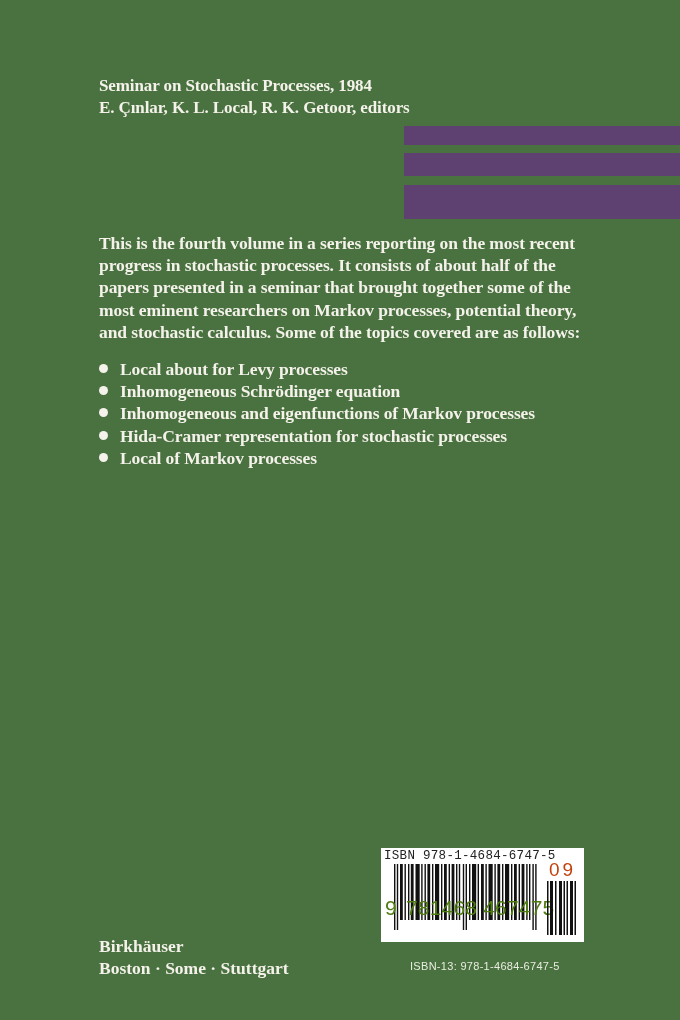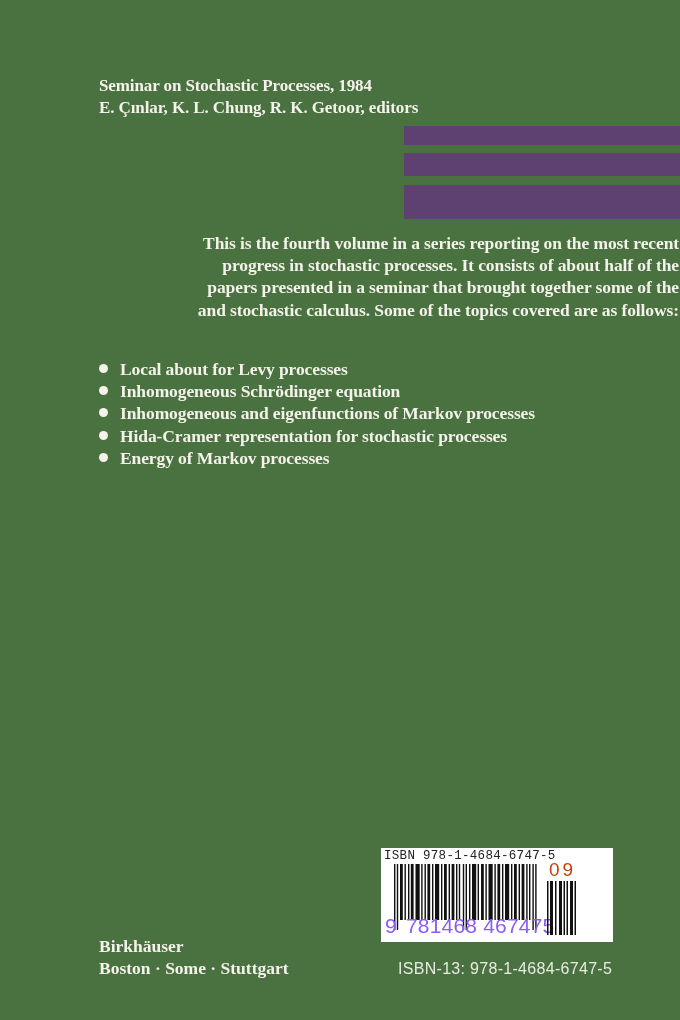--- a/index.html
+++ b/index.html
@@ -39,21 +39,20 @@
 
     .blurb {
       position: absolute;
       left: 99px;
       top: 232px;
       width: 580px;
       font-weight: bold;
       font-size: 17.5px;
       line-height: 22.2px;
       letter-spacing: -0.1px;
-      text-align: right;
     }
     .blurb div { white-space: nowrap; }
 
     .topics {
       position: absolute;
       left: 99px;
       top: 358px;
       margin: 0;
       padding: 0;
       list-style: none;
@@ -74,21 +73,21 @@
       width: 9px;
       height: 9px;
       border-radius: 50%;
       background: #f4f2ea;
     }
 
     .barcode-box {
       position: absolute;
       left: 381px;
       top: 848px;
-      width: 232px;
+      width: 203px;
       height: 94px;
       background: #ffffff;
     }
     .barcode-isbn {
       position: absolute;
       left: 3px;
       top: 1px;
       font-family: "Liberation Mono", "DejaVu Sans Mono", monospace;
       font-size: 12.5px;
       color: #222;
@@ -98,24 +97,24 @@
     .barcode-bars {
       position: absolute;
       left: 13px;
       top: 16px;
       width: 143px;
       height: 66px;
     }
     .barcode-digits {
       position: absolute;
       left: 4px;
-      top: 66px;
+      top: 48px;
       font-family: "Liberation Sans", "DejaVu Sans", sans-serif;
       font-size: 21px;
-      color: #8b5cf6;
+      color: #4d7c0f;
       white-space: nowrap;
       letter-spacing: 0.2px;
       background: transparent;
     }
     .barcode-digits .lead { margin-right: 9px; }
     .barcode-addon-digits {
       position: absolute;
       left: 168px;
       top: 11px;
       font-family: "Liberation Sans", "DejaVu Sans", sans-serif;
@@ -136,47 +135,48 @@
       left: 99px;
       top: 935px;
       font-weight: bold;
       font-size: 17.5px;
       line-height: 22px;
     }
     .publisher div { white-space: nowrap; }
 
     .isbn13 {
       position: absolute;
-      left: 398px;
+      left: 410px;
       top: 960px;
       font-family: "Liberation Sans", "DejaVu Sans", sans-serif;
-      font-size: 16px;
+      font-size: 11px;
       color: #e8ece0;
       letter-spacing: 0.3px;
       white-space: nowrap;
     }
   </style>
 </head>
 <body>
 
 <div>
 
   <div class="header">
     <div>Seminar on Stochastic Processes, 1984</div>
-    <div>E. Çınlar, K. L. Chung, R. K. Getoor, editors</div>
+    <div>E. Çınlar, K. L. Local, R. K. Getoor, editors</div>
   </div>
 
   <div class="stripe s1"></div>
   <div class="stripe s2"></div>
   <div class="stripe s3"></div>
 
   <div class="blurb">
     <div>This is the fourth volume in a series reporting on the most recent</div>
     <div>progress in stochastic processes. It consists of about half of the</div>
     <div>papers presented in a seminar that brought together some of the</div>
+    <div>most eminent researchers on Markov processes, potential theory,</div>
     <div>and stochastic calculus. Some of the topics covered are as follows:</div>
   </div>
 
   <ul class="topics">
     <li>
       <span class="bullet"></span>
       <span>Local about for Levy processes</span>
     </li>
     <li>
       <span class="bullet"></span>
@@ -185,21 +185,21 @@
     <li>
       <span class="bullet"></span>
       <span>Inhomogeneous and eigenfunctions of Markov processes</span>
     </li>
     <li>
       <span class="bullet"></span>
       <span>Hida-Cramer representation for stochastic processes</span>
     </li>
     <li>
       <span class="bullet"></span>
-      <span>Energy of Markov processes</span>
+      <span>Local of Markov processes</span>
     </li>
   </ul>
 
   <div class="barcode-box">
     <div class="barcode-isbn">ISBN 978-1-4684-6747-5</div>
     <svg class="barcode-bars" viewBox="0 0 143 66" preserveAspectRatio="none">
       <g fill="#111">
         <rect x="0" y="0" width="1.4" height="66"></rect>
         <rect x="2.8" y="0" width="1.4" height="66"></rect>
         <rect x="6" y="0" width="2.8" height="56"></rect>

